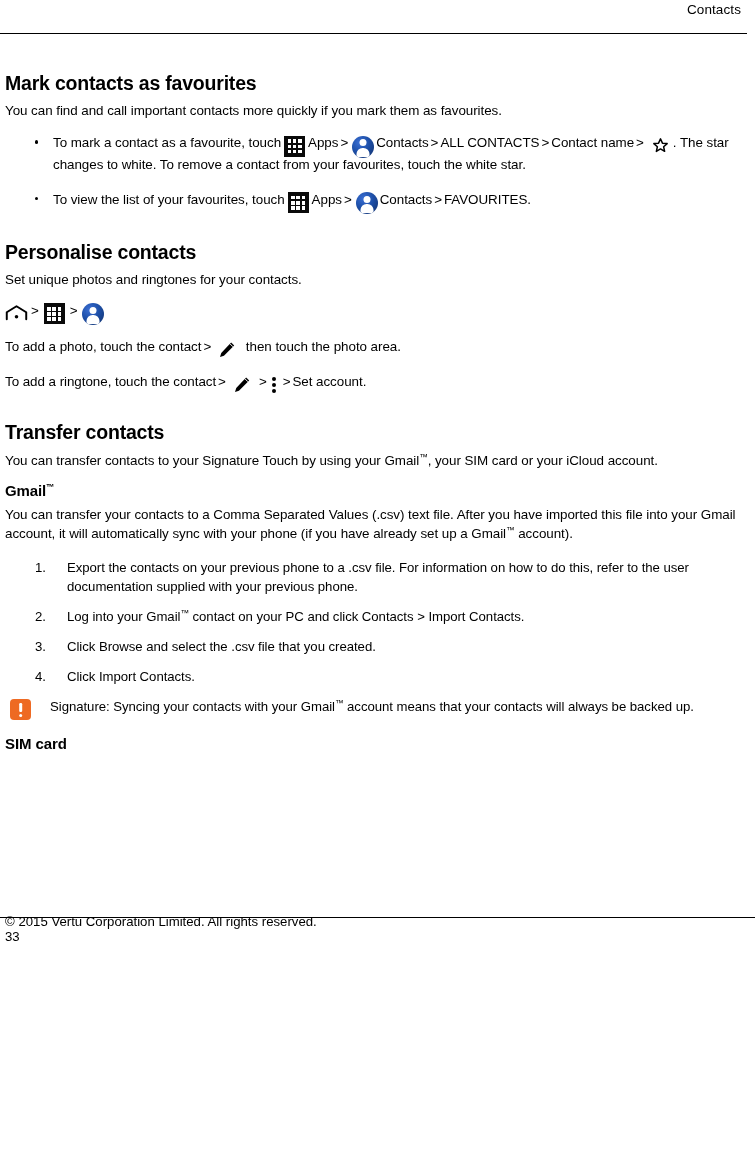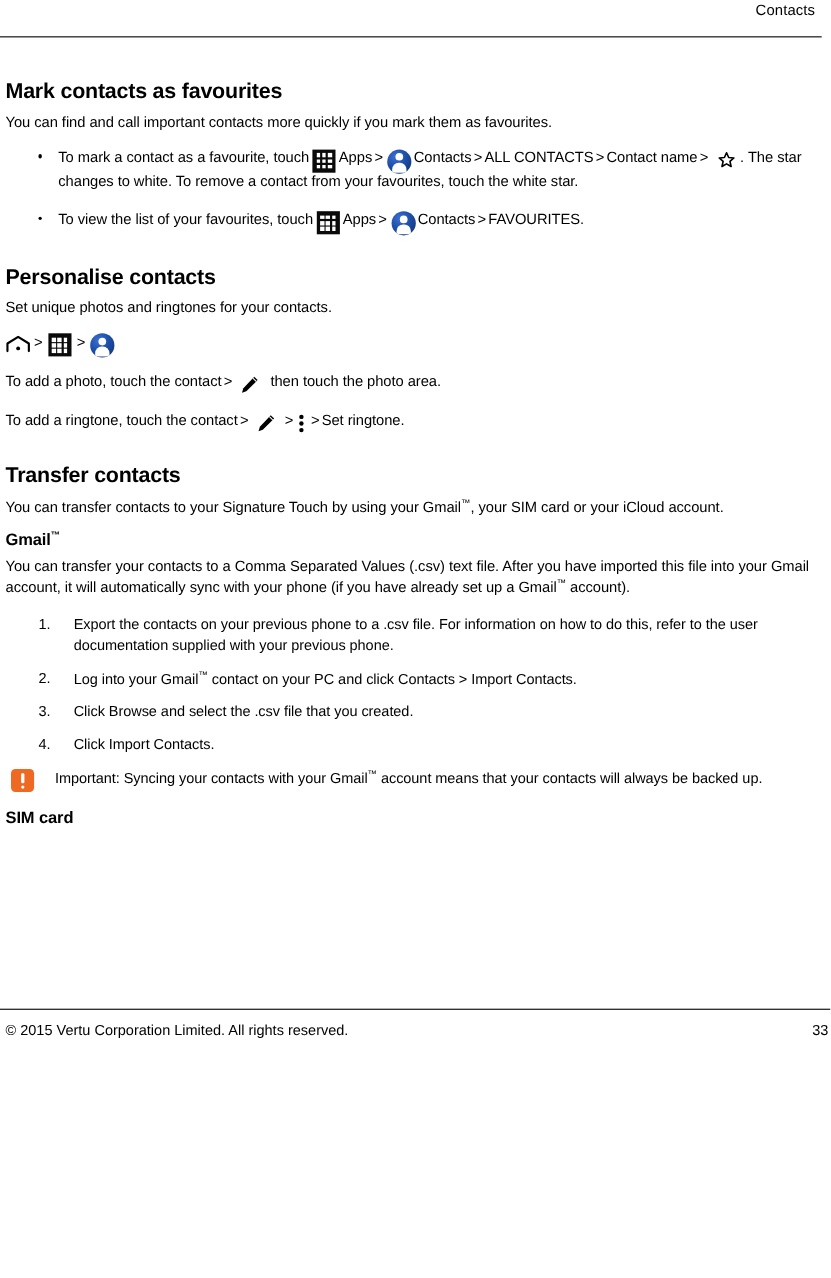--- a/index.html
+++ b/index.html
@@ -239,26 +239,27 @@
   .footer-rule {
     position: absolute;
     left: 0;
     right: 0;
     bottom: 40px;
     border-top: 1.6px solid #000;
   }
   .footer {
     position: absolute;
     left: 5px;
-    right: 2px;
+    right: 20px;
     bottom: 14px;
     font-size: 13.2px;
     display: flex;
     justify-content: space-between;
     align-items: baseline;
+    flex-direction: column;
   }
   .footer .pg { font-size: 13.2px; }
   sup.tm {
     font-size: 8.5px;
     vertical-align: super;
     letter-spacing: 0;
   }
 </style>
 </head>
 <body>
@@ -302,21 +303,21 @@
       <span>To add a photo, touch the contact</span><span class="sep">&gt;</span><span class="icon ic-pencil"><svg width="18" height="18" viewBox="0 0 20 20">
             <path d="M14.6 1.6 L18 5 L6.6 16.4 L2.2 17.8 L3.6 13.4 Z" fill="#000"></path>
             <path d="M13.2 3.0 L16.6 6.4" stroke="#fff" stroke-width="1.1"></path>
           </svg></span>&nbsp;<span>then touch the photo area.</span>
     </p>
 
     <p class="body" style="margin-bottom:0;">
       <span>To add a ringtone, touch the contact</span><span class="sep">&gt;</span><span class="icon ic-pencil"><svg width="18" height="18" viewBox="0 0 20 20">
             <path d="M14.6 1.6 L18 5 L6.6 16.4 L2.2 17.8 L3.6 13.4 Z" fill="#000"></path>
             <path d="M13.2 3.0 L16.6 6.4" stroke="#fff" stroke-width="1.1"></path>
-          </svg></span><span class="sep">&gt;</span><span class="icon ic-dots"><i></i><i></i><i></i></span><span class="sep">&gt;</span><b>Set ringtone</b><span>.</span>
+          </svg></span><span class="sep">&gt;</span><span class="icon ic-dots"><i></i><i></i><i></i></span><span class="sep">&gt;</span><b>Set account</b><span>.</span>
     </p>
 
     <div class="spacer-lg" style="height:30px;"></div>
 
     <h1 class="sect">Transfer contacts</h1>
     <p class="body">
       <span>You can transfer contacts to your Signature Touch by using your Gmail</span><sup class="tm">™</sup><span>, your SIM card or your iCloud account.</span>
     </p>
 
     <h2 class="sub">
@@ -339,21 +340,21 @@
       </li>
       <li>
         <span class="num">4.</span><span>Click </span><b>Import Contacts</b><span>.</span>
       </li>
     </ol>
 
     <div class="note">
       <span class="note-icon">
           <span class="bang"></span>
           <span class="bangdot"></span>
-        </span><b>Important:</b><span> Syncing your contacts with your Gmail</span><sup class="tm">™</sup><span> account means that your contacts will always be backed up.</span>
+        </span><b>Signature:</b><span> Syncing your contacts with your Gmail</span><sup class="tm">™</sup><span> account means that your contacts will always be backed up.</span>
     </div>
 
     <div class="spacer-sm"></div>
 
     <h2 class="sub">SIM card</h2>
 
   </div>
 
   <div class="footer-rule"></div>
   <div class="footer">

